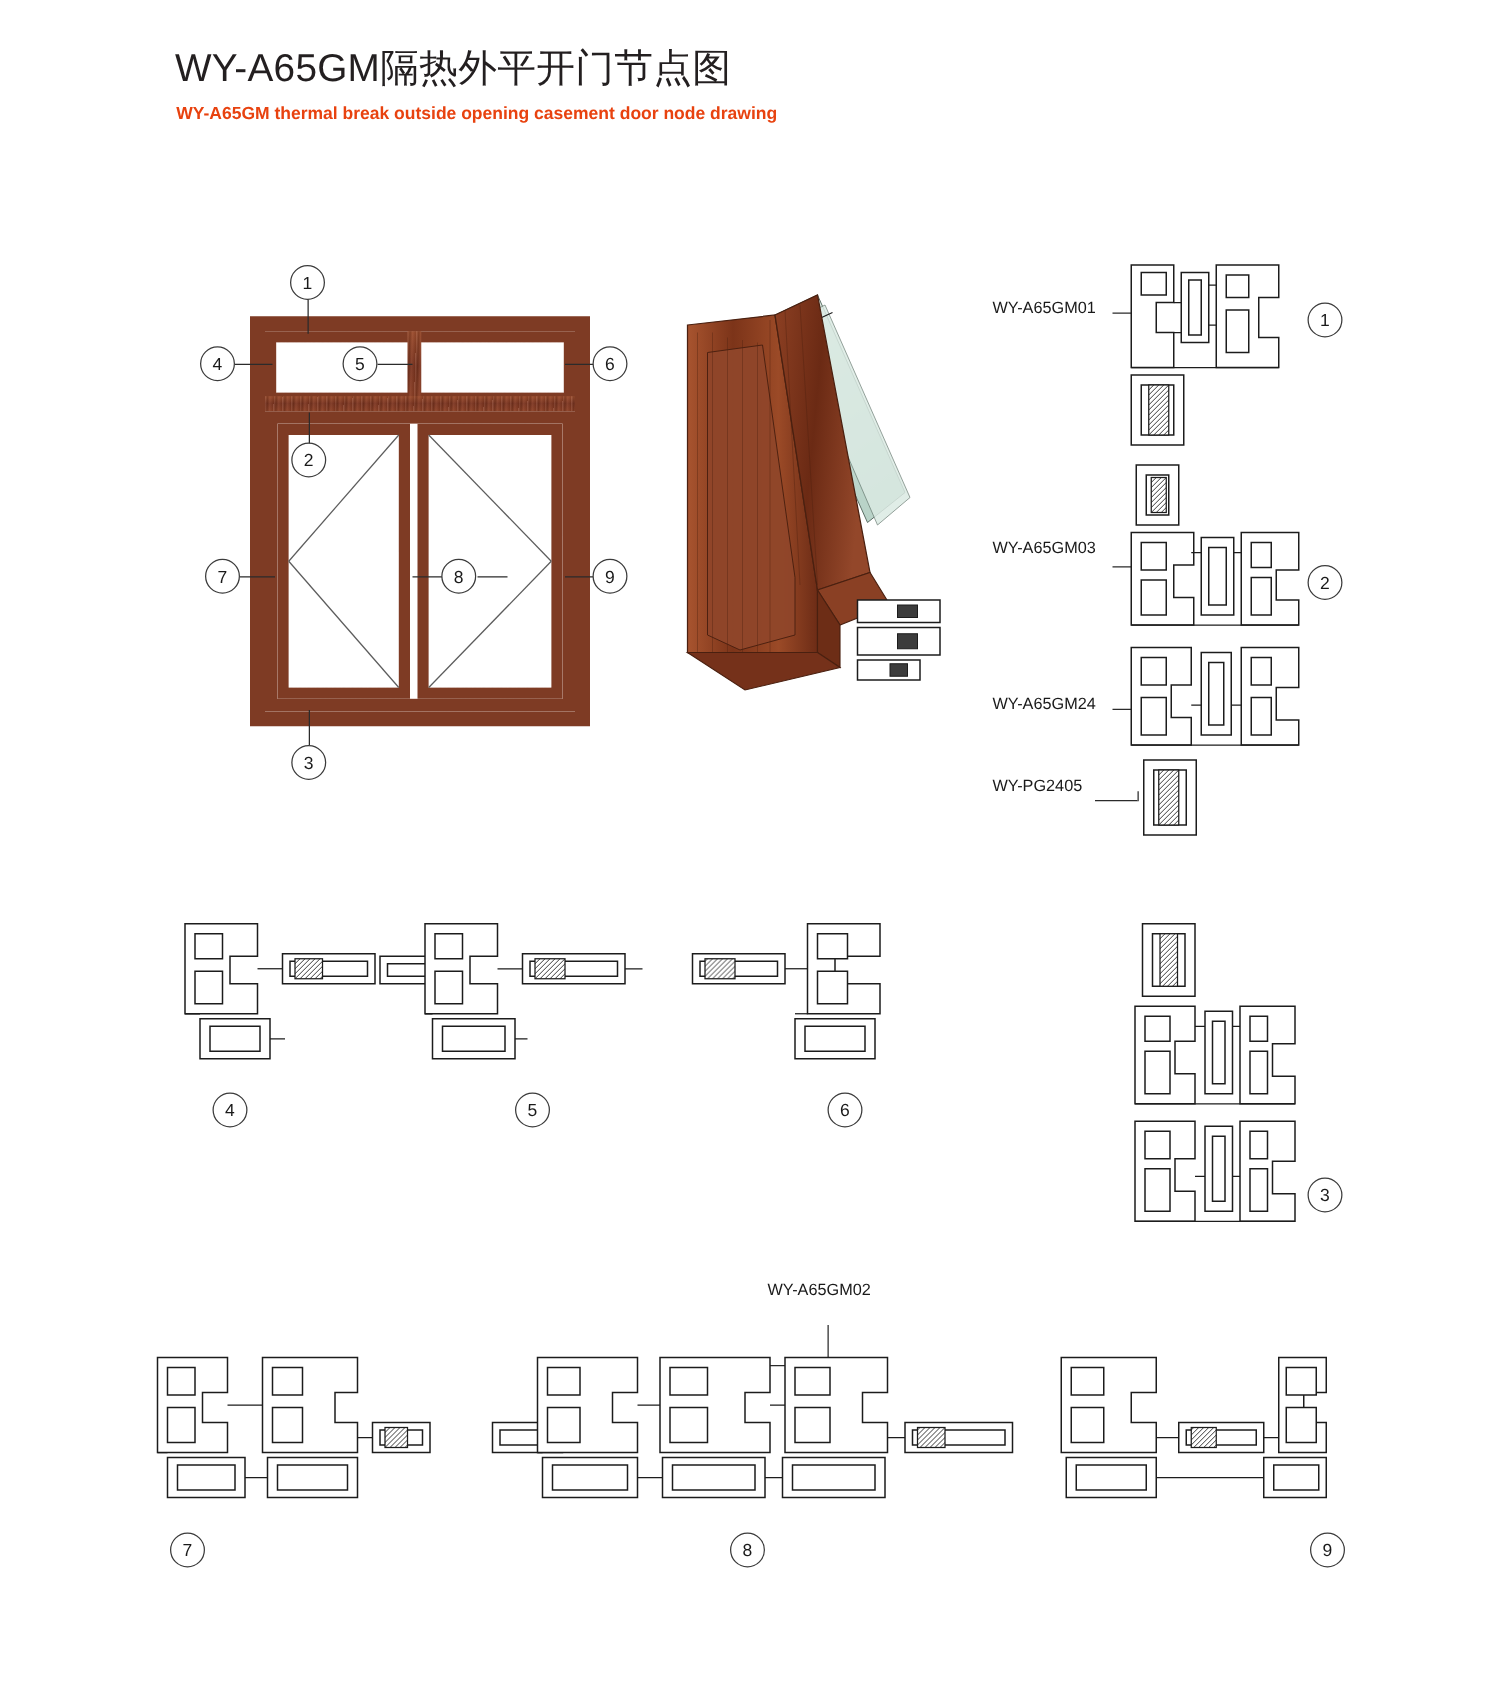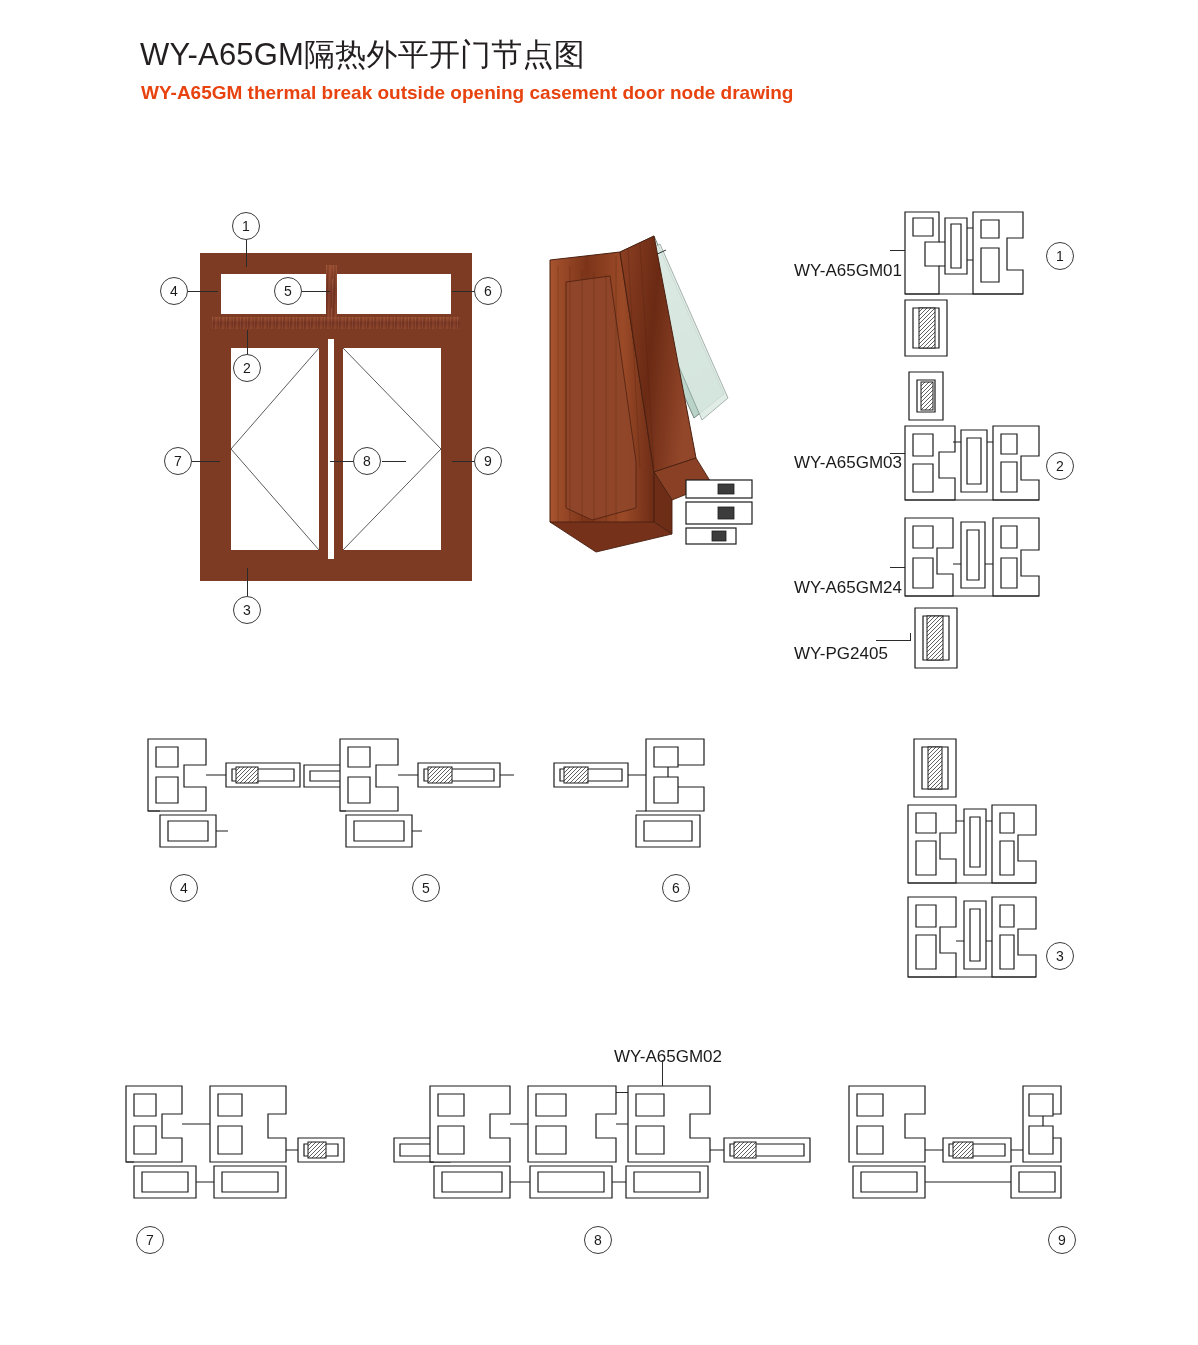--- a/index.html
+++ b/index.html
@@ -28,21 +28,21 @@
     font-size: 31px;
     font-weight: 400;
     letter-spacing: 0.2px;
     color: #231f20;
     white-space: nowrap;
   }
   #title-en {
     position: absolute;
     left: 141px;
     top: 82px;
-    font-size: 19px;
+    font-size: 14px;
     font-weight: 600;
     color: #e8420f;
     white-space: nowrap;
   }
 
   
   .bubble {
     position: absolute;
     width: 28px;
     height: 28px;
@@ -62,24 +62,23 @@
   .ln {
     position: absolute;
     background: #2b2b2b;
   }
   .ln.h { height: 1px; }
   .ln.v { width: 1px; }
 
   
   .part-label {
     position: absolute;
-    font-size: 17px;
+    font-size: 13px;
     color: #1a1a1a;
     white-space: nowrap;
-    margin-top: 23px;
   }
 
   
   svg.dwg {
     position: absolute;
     overflow: visible;
   }
   .al-in  { fill: none; stroke: #1c1c1c; stroke-width: 1; }
   .al-fill{ fill: #ffffff; stroke: #1c1c1c; stroke-width: 1.2; }
   .al-dark{ fill: #3c3c3c; stroke: #1c1c1c; stroke-width: 0.8; }

